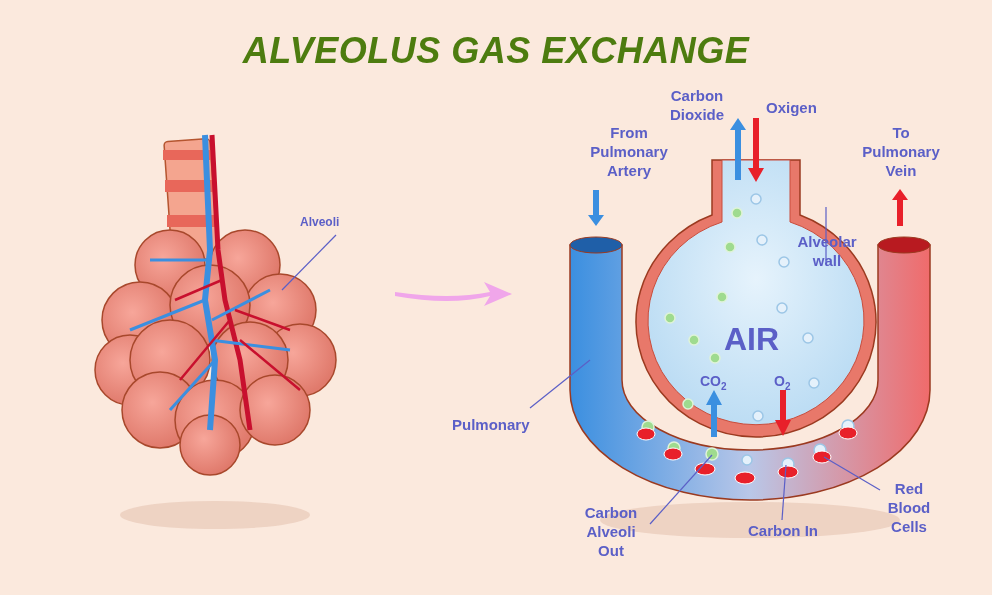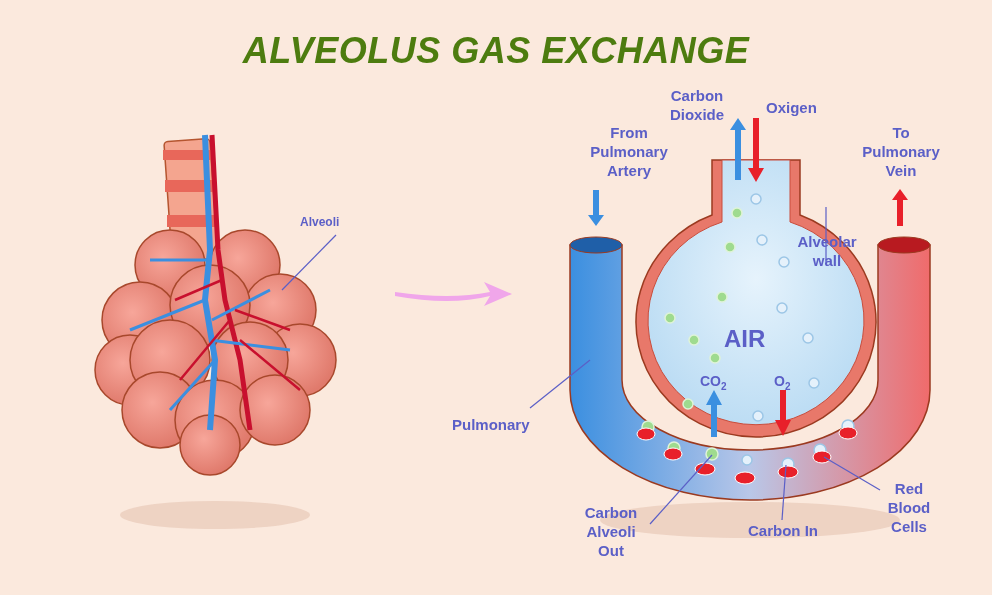--- a/index.html
+++ b/index.html
@@ -127,19 +127,19 @@
   </g>
 </svg>
 
 <div class="lbl" style="left:300px;top:213px;font-size:12px;">Alveoli</div>
 
 <div class="lbl" style="left:662px;top:86px;width:70px;">Carbon Dioxide</div>
 <div class="lbl" style="left:766px;top:98px;">Oxigen</div>
 <div class="lbl" style="left:548px;top:123px;width:90px;margin-left:36px;">From Pulmonary Artery</div>
 <div class="lbl" style="left:855px;top:123px;width:92px;text-align:center;">To Pulmonary Vein</div>
 <div class="lbl" style="left:796px;top:188px;width:62px;margin-top:44px;">Alveolar wall</div>
-<div class="lbl" style="left:724px;top:326px;font-size:24px;line-height:26px;">AIR</div>
+<div class="lbl" style="left:724px;top:326px;font-size:32px;line-height:26px;">AIR</div>
 <div class="lbl" style="left:700px;top:372px;font-size:14px;text-align:right;"><span>CO</span><sub>2</sub></div>
 <div class="lbl" style="left:774px;top:372px;font-size:14px;"><span>O</span><sub>2</sub></div>
 <div class="lbl" style="left:452px;top:415px;">Pulmonary</div>
 <div class="lbl" style="left:578px;top:503px;width:66px;">Carbon Alveoli Out</div>
 <div class="lbl" style="left:748px;top:521px;width:70px;">Carbon In</div>
 <div class="lbl" style="left:884px;top:479px;width:50px;">Red Blood Cells</div>
 
 </body></html>

